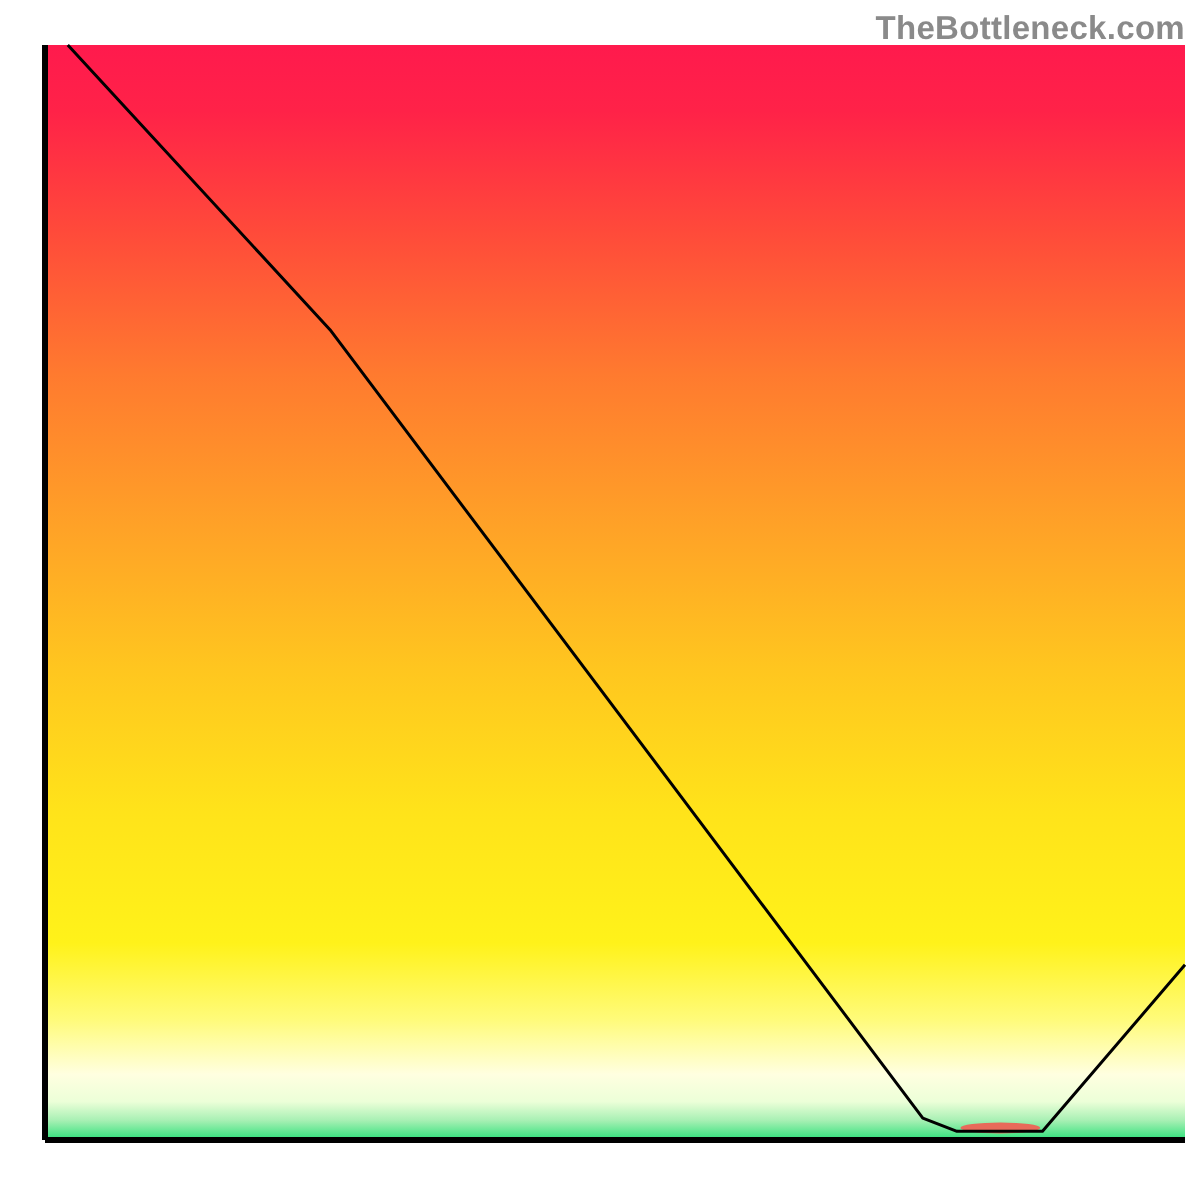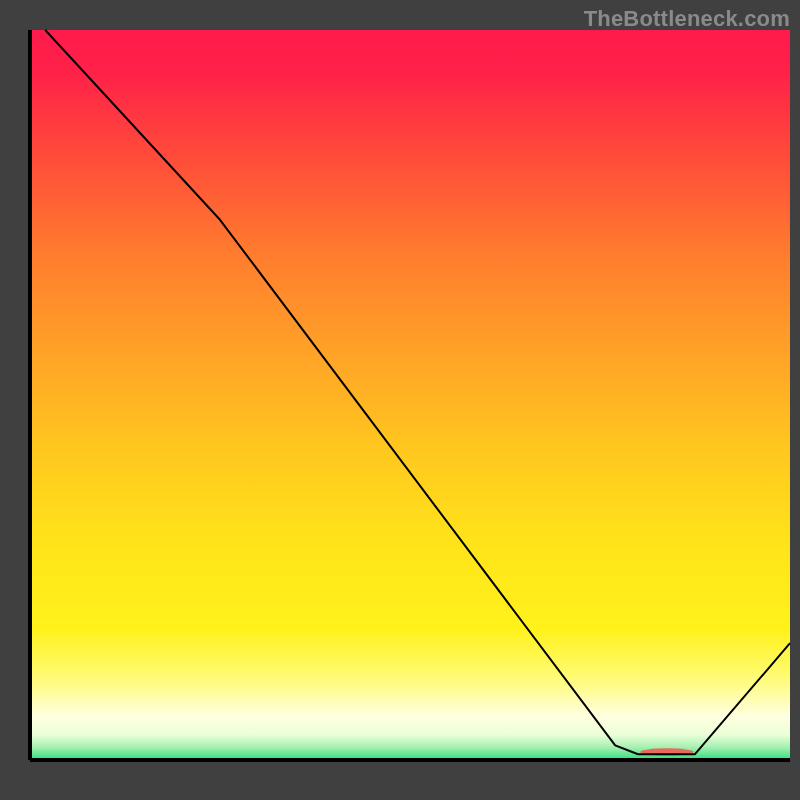--- a/index.html
+++ b/index.html
@@ -1,21 +1,21 @@
 <!DOCTYPE html>
 <html><head>
 <meta charset="utf-8">
 <style>
   * { margin: 0; padding: 0; box-sizing: border-box; }
   html, body { width: 800px; height: 800px; background: #000; overflow: hidden; }
   .stage {
     position: relative;
     width: 800px;
     height: 800px;
-    background: #404040;
+    background: #ffffff;
   }
   .attribution {
     position: absolute;
     top: 6px;
     right: 10px;
     font-family: Arial, Helvetica, sans-serif;
     font-size: 22px;
     font-weight: 700;
     color: #8a8a8a;
     letter-spacing: 0.2px;

